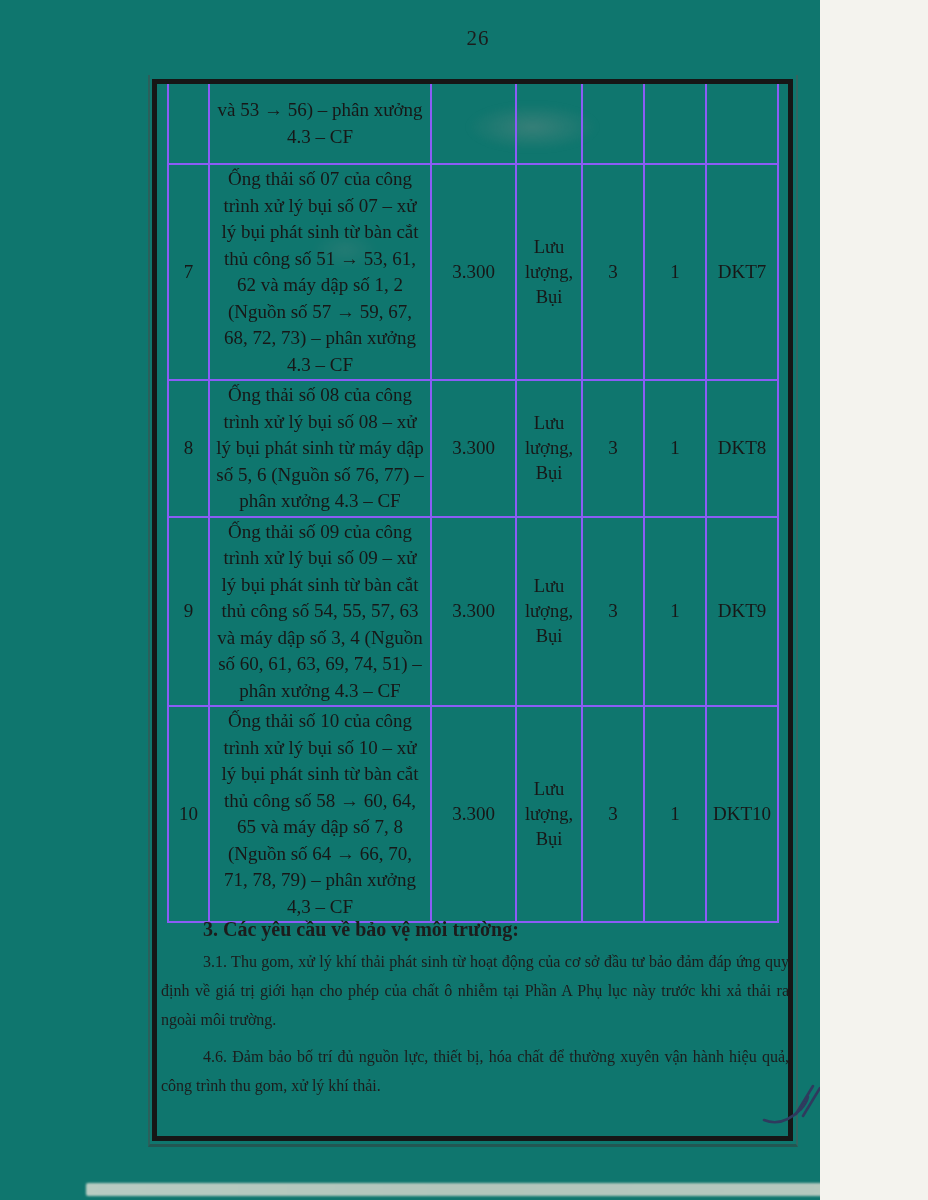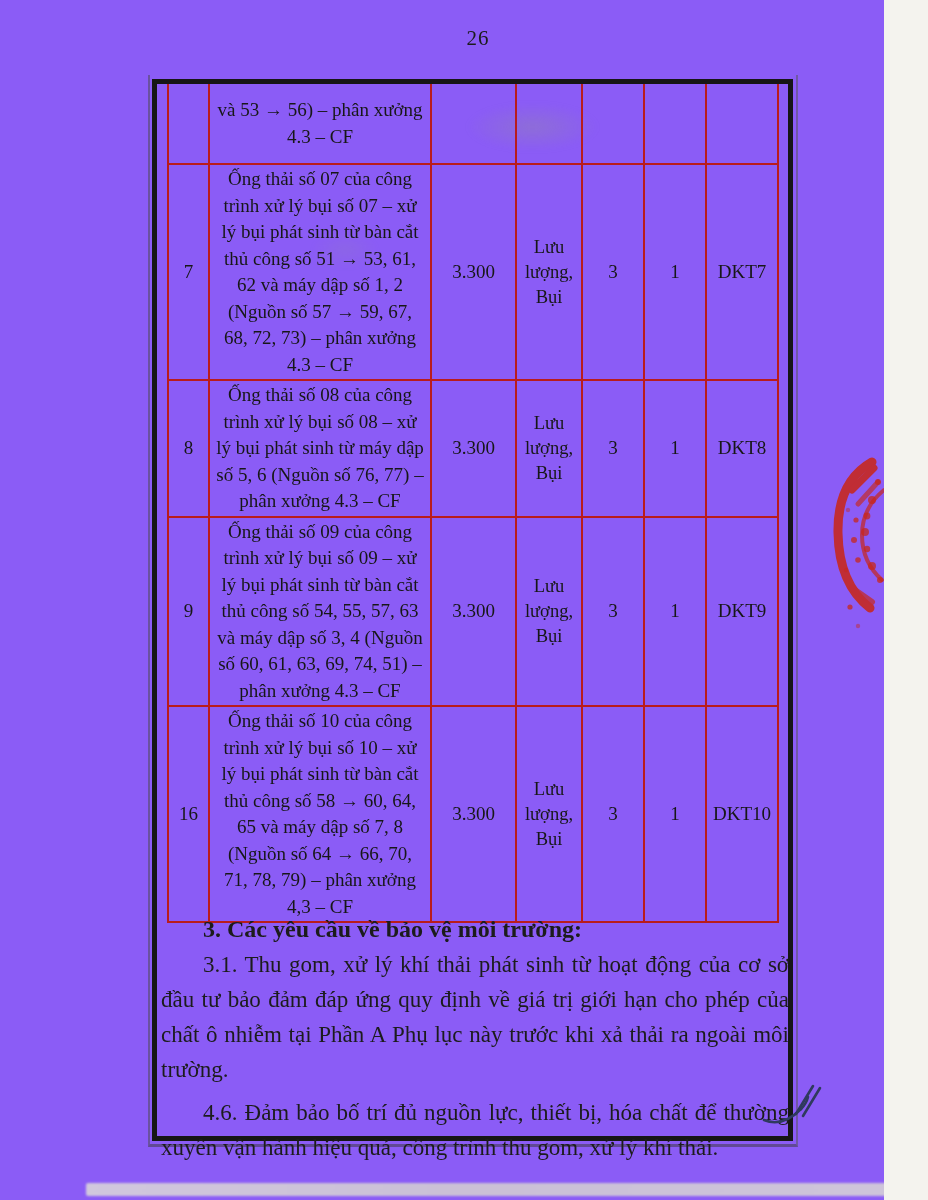--- a/index.html
+++ b/index.html
@@ -1,18 +1,18 @@
 <!DOCTYPE html>
 <html><head>
 <meta charset="utf-8">
 <style>
   html,body{margin:0;padding:0;background:#f4f3ee;}
   .page{
-    position:relative;width:884px;height:1200px;overflow:hidden;
-    background:#8b5cf6;
+    position:relative;width:820px;height:1200px;overflow:hidden;
+    background:#0f766e;
     font-family:"Liberation Serif","DejaVu Serif",serif;
     color:#1c1c1c;
   }
   .page-number{
     position:absolute;top:26px;left:450px;width:56px;text-align:center;
     font-size:21px;letter-spacing:1px;
   }
   .doc-box{
     position:absolute;left:152px;top:79px;width:641px;height:1062px;
     box-sizing:border-box;border:5px solid #161616;background:transparent;
@@ -20,42 +20,42 @@
   .doc-box::before{
     content:"";position:absolute;inset:-9px -10px -11px -9px;
     border-left:2px solid #4a4a4a;border-bottom:3px solid #383838;border-right:2px solid #555;
     opacity:.5;pointer-events:none;
   }
   table.grid{
     position:absolute;left:167px;top:84px;border-collapse:collapse;table-layout:fixed;
     font-size:19px;line-height:26.5px;color:#171717;
   }
   table.grid td{
-    border:2px solid #b91c1c;padding:1px 4px;text-align:center;vertical-align:middle;
+    border:2px solid #8b5cf6;padding:1px 4px;text-align:center;vertical-align:middle;
     overflow:hidden;
   }
   table.grid tr.top-row td{border-top:none;}
   td.cell-desc{
     text-align:justify;vertical-align:top;padding:1px 8px 2px 9px;
   }
   td.cell-param{font-size:18.5px;padding:1px 2px;line-height:25px;}
   tr.row-cont{height:80px;}
   tr.row-7{height:216px;}
   tr.row-8{height:132px;}
   tr.row-9{height:186px;}
   tr.row-10{height:216px;}
   .section{
     position:absolute;left:161px;top:912px;width:628px;
   }
   .section-heading{
-    font-size:24px;font-weight:bold;text-indent:42px;margin:4px 0 4px 0;
+    font-size:20px;font-weight:bold;text-indent:42px;margin:4px 0 4px 0;
     line-height:27px;
   }
   .section p{
-    font-size:23px;line-height:35px;text-align:justify;text-indent:42px;
+    font-size:16px;line-height:29px;text-align:justify;text-indent:42px;
     margin:0 0 8px 0;
   }
   .smudge{
     position:absolute;pointer-events:none;border-radius:50%;
     background:radial-gradient(closest-side,rgba(150,150,145,0.30),rgba(150,150,145,0) 75%);
     filter:blur(3px);
   }
   .smudge.s1{left:445px;top:96px;width:175px;height:62px;}
   .smudge.s2{left:300px;top:225px;width:90px;height:50px;opacity:.5;}
   .stamp-svg{position:absolute;left:810px;top:420px;pointer-events:none;}
@@ -119,21 +119,21 @@
       <tr class="row-9">
         <td class="cell-stt">9</td>
         <td class="cell-desc">Ống thải số 09 của công trình xử lý bụi số 09 – xử lý bụi phát sinh từ bàn cắt thủ công số 54, 55, 57, 63 và máy dập số 3, 4 (Nguồn số 60, 61, 63, 69, 74, 51) – phân xưởng 4.3 – CF</td>
         <td>3.300</td>
         <td class="cell-param">Lưu lượng, Bụi</td>
         <td>3</td>
         <td>1</td>
         <td>DKT9</td>
       </tr>
       <tr class="row-10">
-        <td class="cell-stt">16</td>
+        <td class="cell-stt">10</td>
         <td class="cell-desc">Ống thải số 10 của công trình xử lý bụi số 10 – xử lý bụi phát sinh từ bàn cắt thủ công số 58 → 60, 64, 65 và máy dập số 7, 8 (Nguồn số 64 → 66, 70, 71, 78, 79) – phân xưởng 4,3 – CF</td>
         <td>3.300</td>
         <td class="cell-param">Lưu lượng, Bụi</td>
         <td>3</td>
         <td>1</td>
         <td>DKT10</td>
       </tr>
     </tbody>
   </table>
 

